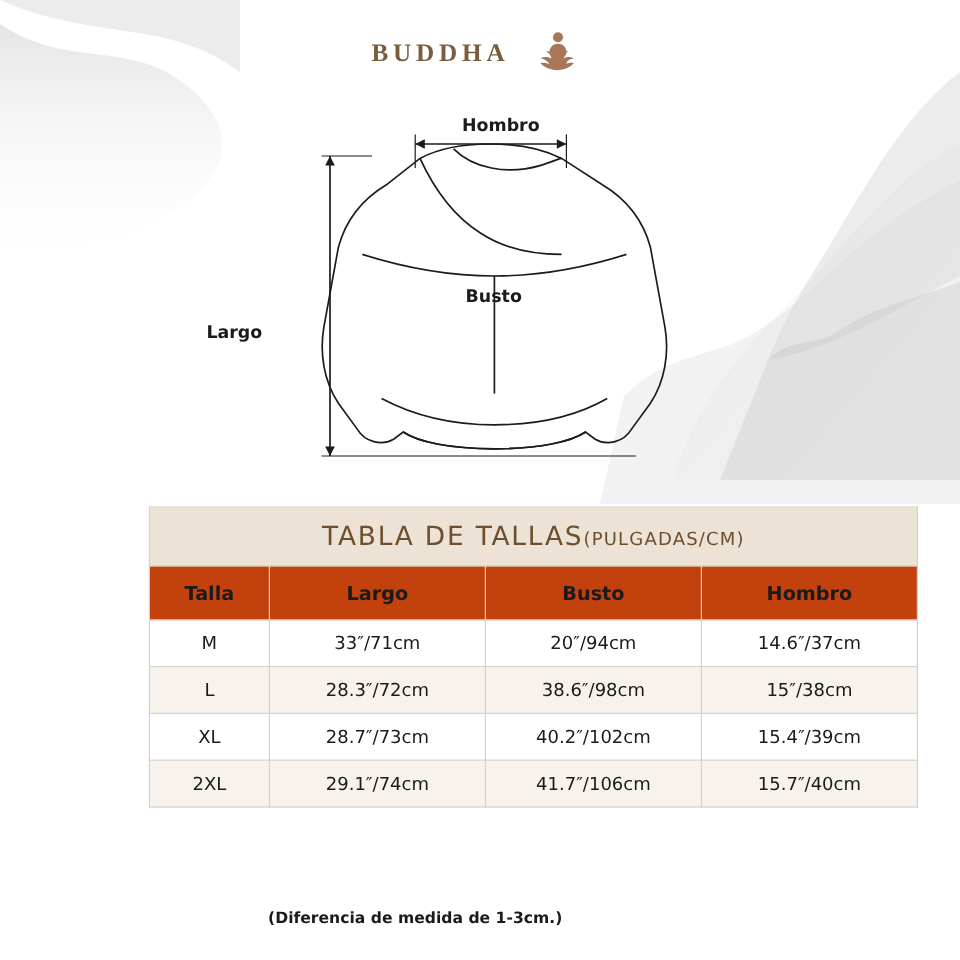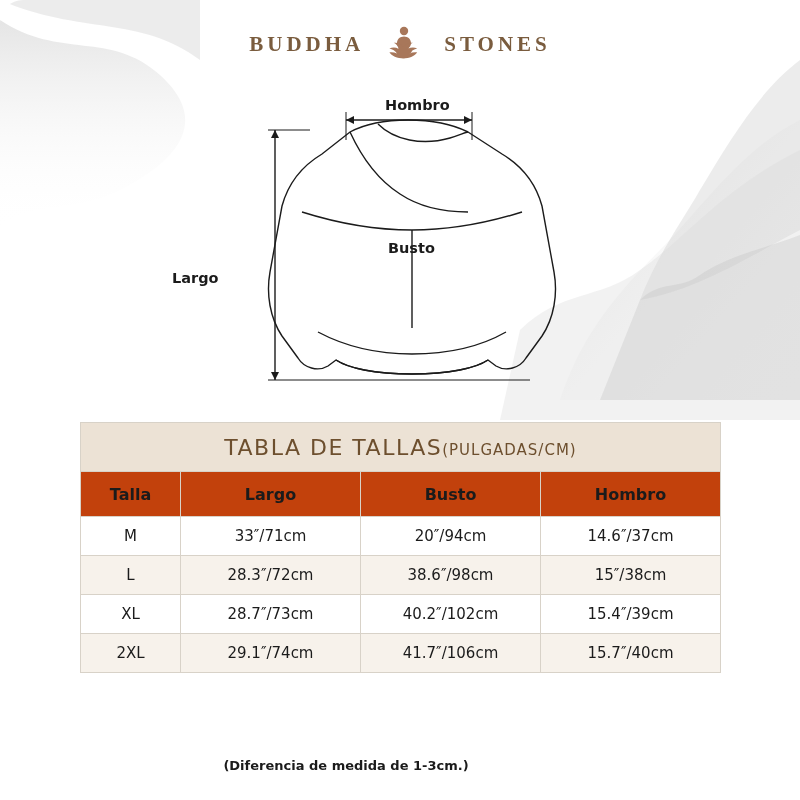--- a/index.html
+++ b/index.html
@@ -12,21 +12,20 @@
     font-family: "DejaVu Sans", sans-serif;
     background: #ffffff;
     overflow: hidden;
   }
   .page {
     position: relative;
     width: 800px;
     height: 800px;
     background: #ffffff;
     overflow: hidden;
-    border-radius: 23px;
   }
   
   .bg-wash {
     position: absolute;
     inset: 0;
     pointer-events: none;
   }
   .brand {
     position: absolute;
     top: 22px;
@@ -74,20 +73,21 @@
   .table-wrap {
     position: absolute;
     left: 80px;
     top: 422px;
     width: 640px;
   }
   table.size-table {
     border-collapse: collapse;
     width: 640px;
     table-layout: fixed;
+    margin-left: 44px;
   }
   table.size-table td, table.size-table th {
     border: 1px solid #d8d2c8;
     text-align: center;
     font-family: "DejaVu Sans", sans-serif;
     color: #1b1b1b;
   }
   .title-cell {
     background: #ece2d5;
     height: 48px;
@@ -155,21 +155,20 @@
 
   <div class="brand">
     <span class="brand-word">BUDDHA</span>
     <svg class="brand-mark" viewBox="0 0 52 44">
       <g fill="#a8775a">
         <circle cx="26" cy="9" r="4.2"></circle>
         <path d="M26 14.5c-4 0-7 2.8-7 6.6 0 2.2 1 4 2.6 5.2-1.9.5-3.3 1.6-3.3 2.9 0 1.9 3.4 3.4 7.7 3.4s7.7-1.5 7.7-3.4c0-1.3-1.4-2.4-3.3-2.9 1.6-1.2 2.6-3 2.6-5.2 0-3.8-3-6.6-7-6.6z"></path>
         <path d="M26 36.5c-7 0-12.5-3-14.6-6 2.6-.4 5.3 0 7.7 1.1-1.8-2.6-4.6-4.4-7.7-5 2.9-1.5 6.4-1.4 9.3.3-.6-2.6-2.4-4.9-4.9-6.1 3.6-.6 7.3 1 9.5 4 2.2-3 5.9-4.6 9.5-4-2.5 1.2-4.3 3.5-4.9 6.1 2.9-1.7 6.4-1.8 9.3-.3-3.1.6-5.9 2.4-7.7 5 2.4-1.1 5.1-1.5 7.7-1.1-2.1 3-7.6 6-14.2 6z"></path>
       </g>
     </svg>
-    <span class="brand-word">STONES</span>
   </div>
 
   <div class="diagram">
     <svg width="520" height="330" viewBox="0 0 520 330">
       <g fill="none" stroke="#1b1b1b" stroke-width="1.4">
 
         <line x1="196" y1="40" x2="322" y2="40"></line>
         <path d="M196,40 l8,-4 v8 z" fill="#1b1b1b" stroke="none"></path>
         <path d="M322,40 l-8,-4 v8 z" fill="#1b1b1b" stroke="none"></path>
         <line x1="196" y1="32" x2="196" y2="60" stroke-width="1"></line>

